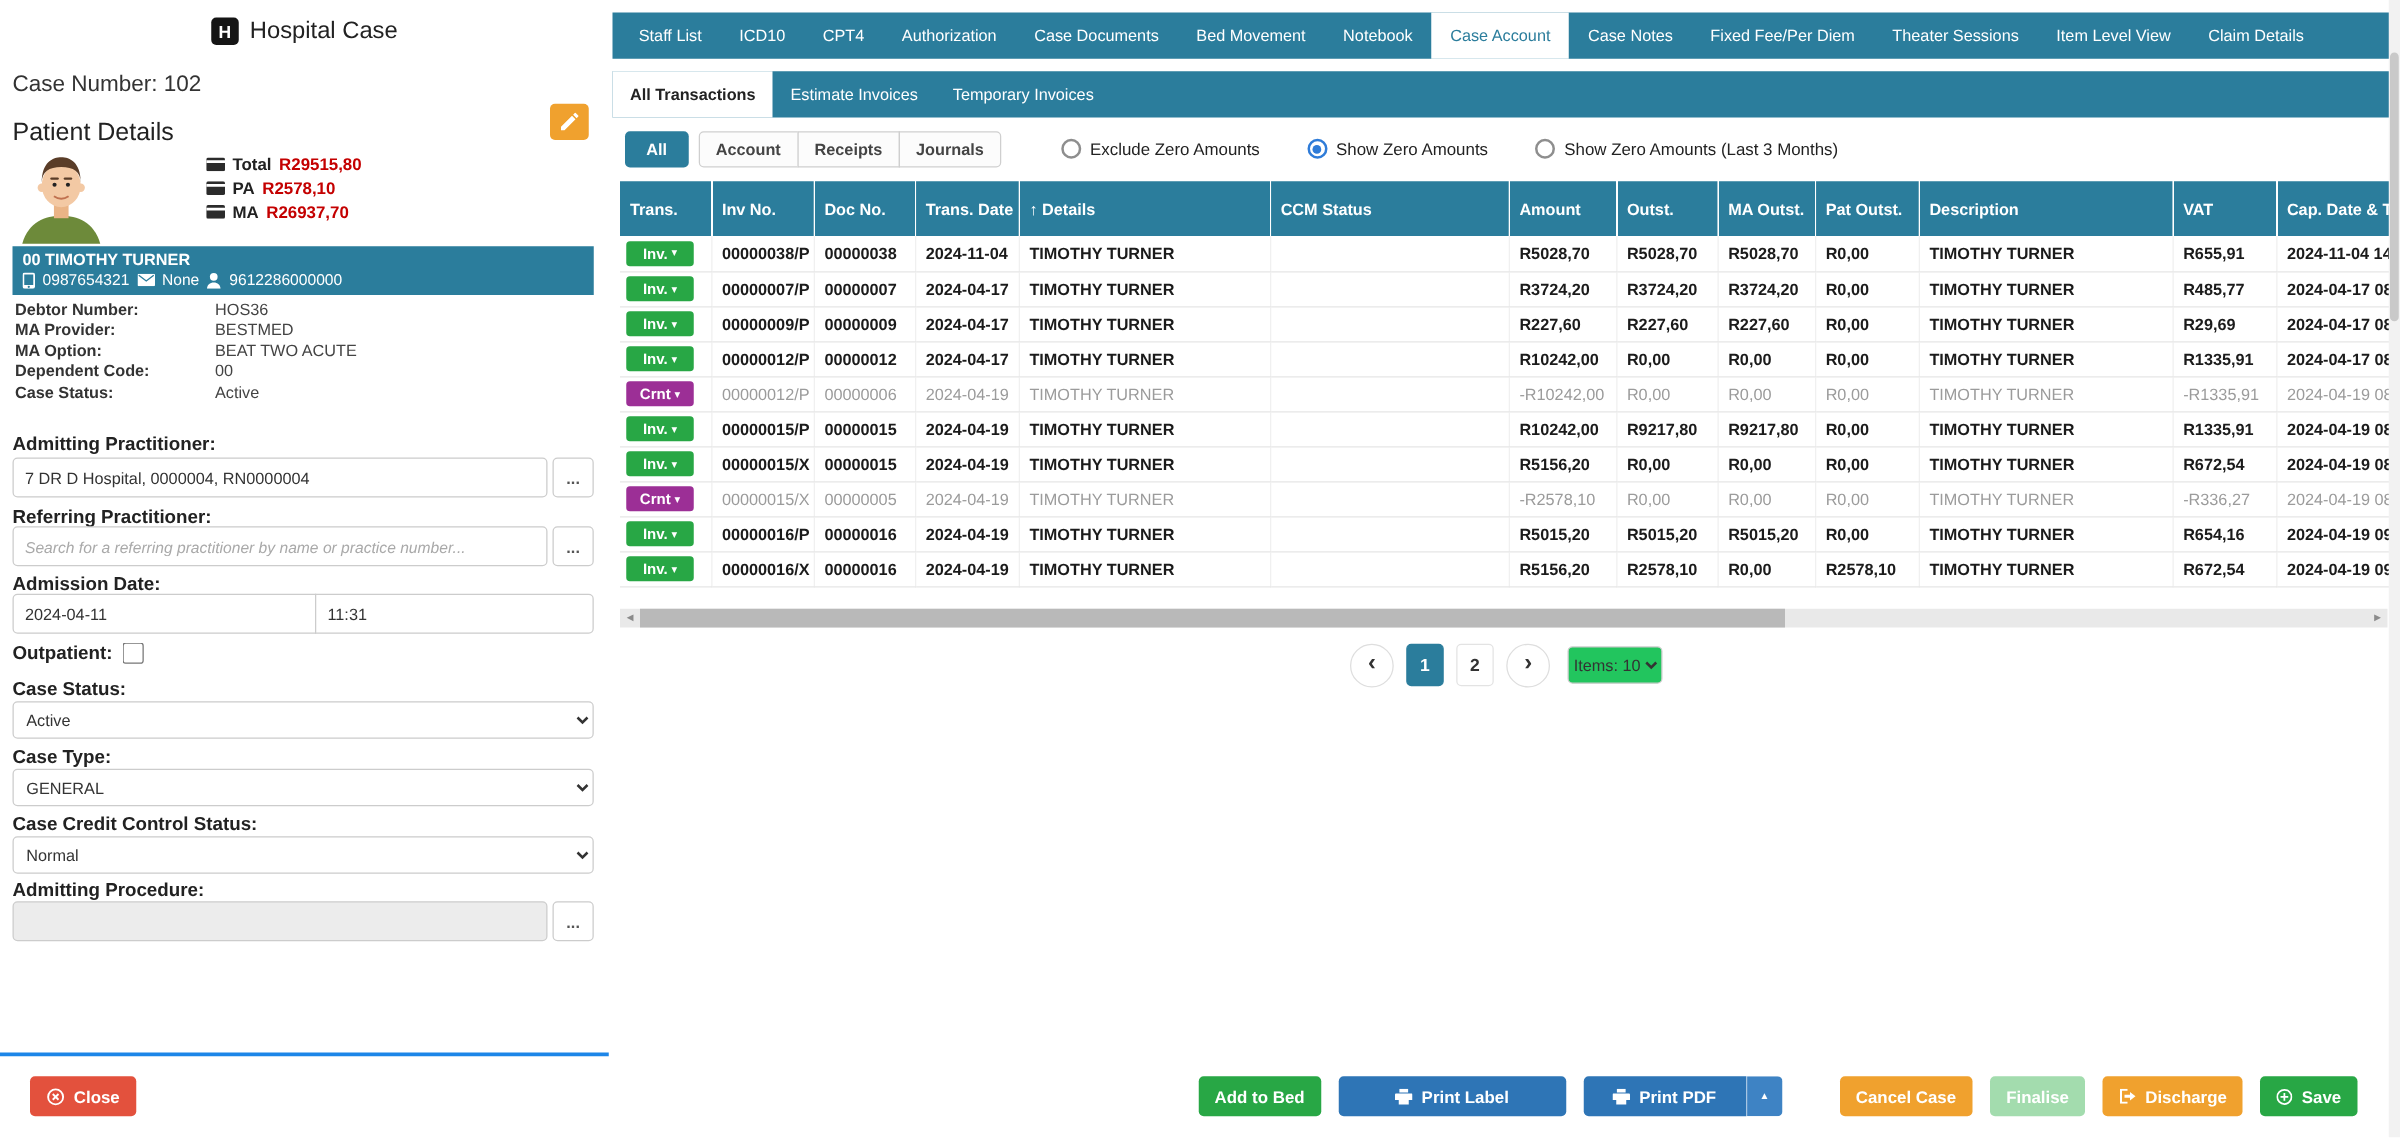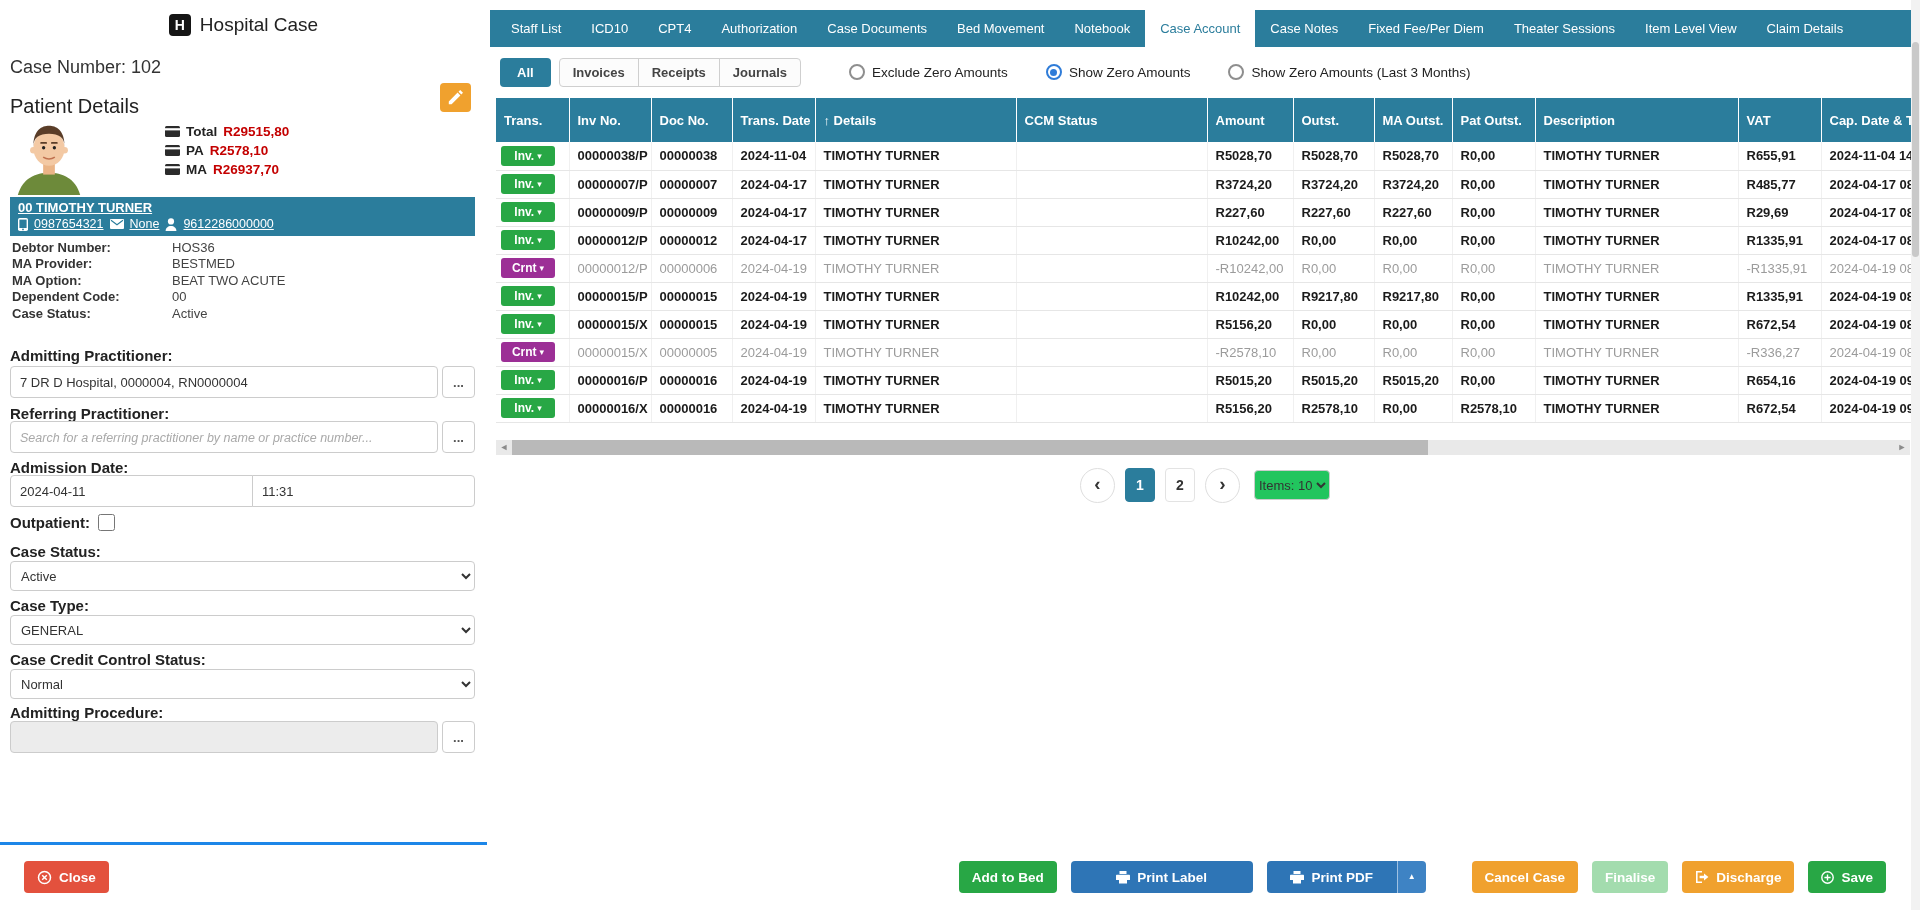--- a/index.html
+++ b/index.html
@@ -14,21 +14,21 @@
   .sidebar{position:absolute;left:0;top:0;width:487px;height:845px;background:#fff;border-bottom:3px solid #1d86e8;}
   .sb-header{position:absolute;top:14px;left:0;width:100%;display:flex;justify-content:center;align-items:center;gap:9px;font-size:19px;color:#222;}
   .h-icon{width:22px;height:22px;background:#151515;color:#fff;border-radius:4px;font-size:14px;font-weight:bold;display:flex;align-items:center;justify-content:center;}
   .case-number{position:absolute;top:57px;left:10px;font-size:18px;color:#333;}
   .pd-heading{position:absolute;top:95px;left:10px;font-size:20px;color:#222;}
   .edit-btn{position:absolute;top:83px;right:16px;width:31px;height:29px;background:var(--orange);border:none;border-radius:4px;color:#fff;display:flex;align-items:center;justify-content:center;}
   .avatar{position:absolute;left:10px;top:120px;width:78px;height:76px;}
   .totals{position:absolute;left:165px;top:124px;display:flex;flex-direction:column;gap:4px;}
   .total-row{display:flex;align-items:center;gap:6px;font-size:13.5px;font-weight:bold;color:#222;}
   .t-amount{color:var(--red);}
-  .banner{position:absolute;left:10px;top:197px;width:465px;background:var(--teal);color:#fff;padding:2px 8px 4px;text-decoration:underline;}
+  .banner{position:absolute;left:10px;top:197px;width:465px;background:var(--teal);color:#fff;padding:2px 8px 4px;}
   .banner-title{font-size:13px;font-weight:bold;line-height:17px;}
   .banner-meta{display:flex;align-items:center;gap:6px;font-size:12.5px;line-height:16px;}
   .b-ic{display:inline-flex;align-items:center;}
   .info-list{position:absolute;left:12px;top:240px;width:463px;}
   .info-row{display:flex;font-size:13px;line-height:16.4px;}
   .i-label{width:160px;font-weight:bold;color:#333;flex:none;}
   .i-value{color:#444;}
   .fld-label{position:absolute;left:10px;font-size:15px;font-weight:bold;color:#222;}
   .fld{position:absolute;left:10px;width:465px;display:flex;align-items:center;}
   .txt{height:32px;border:1px solid #ccc;border-radius:4px;font-size:13px;color:#333;padding:0 9px;background:#fff;width:100%;}
@@ -284,25 +284,30 @@
       <div class="tab">Case Documents</div>
       <div class="tab">Bed Movement</div>
       <div class="tab">Notebook</div>
       <div class="tab active">Case Account</div>
       <div class="tab">Case Notes</div>
       <div class="tab">Fixed Fee/Per Diem</div>
       <div class="tab">Theater Sessions</div>
       <div class="tab">Item Level View</div>
       <div class="tab">Claim Details</div>
     </nav>
+  <nav class="subtabbar">
+      <div class="subtab active">All Transactions</div>
+      <div class="subtab">Estimate Invoices</div>
+      <div class="subtab">Temporary Invoices</div>
+    </nav>
 
   <div class="filterrow">
     <button class="btn-all">All</button>
     <div class="seg">
-        <button class="seg-btn">Invoices</button>
+        <button class="seg-btn">Account</button>
         <button class="seg-btn">Receipts</button>
         <button class="seg-btn">Journals</button>
       </div>
     <div class="radios">
         <label class="radio-item">
           <span class="rdot"></span>
           <span class="rlabel">Exclude Zero Amounts</span>
         </label>
         <label class="radio-item">
           <span class="rdot sel"></span>

